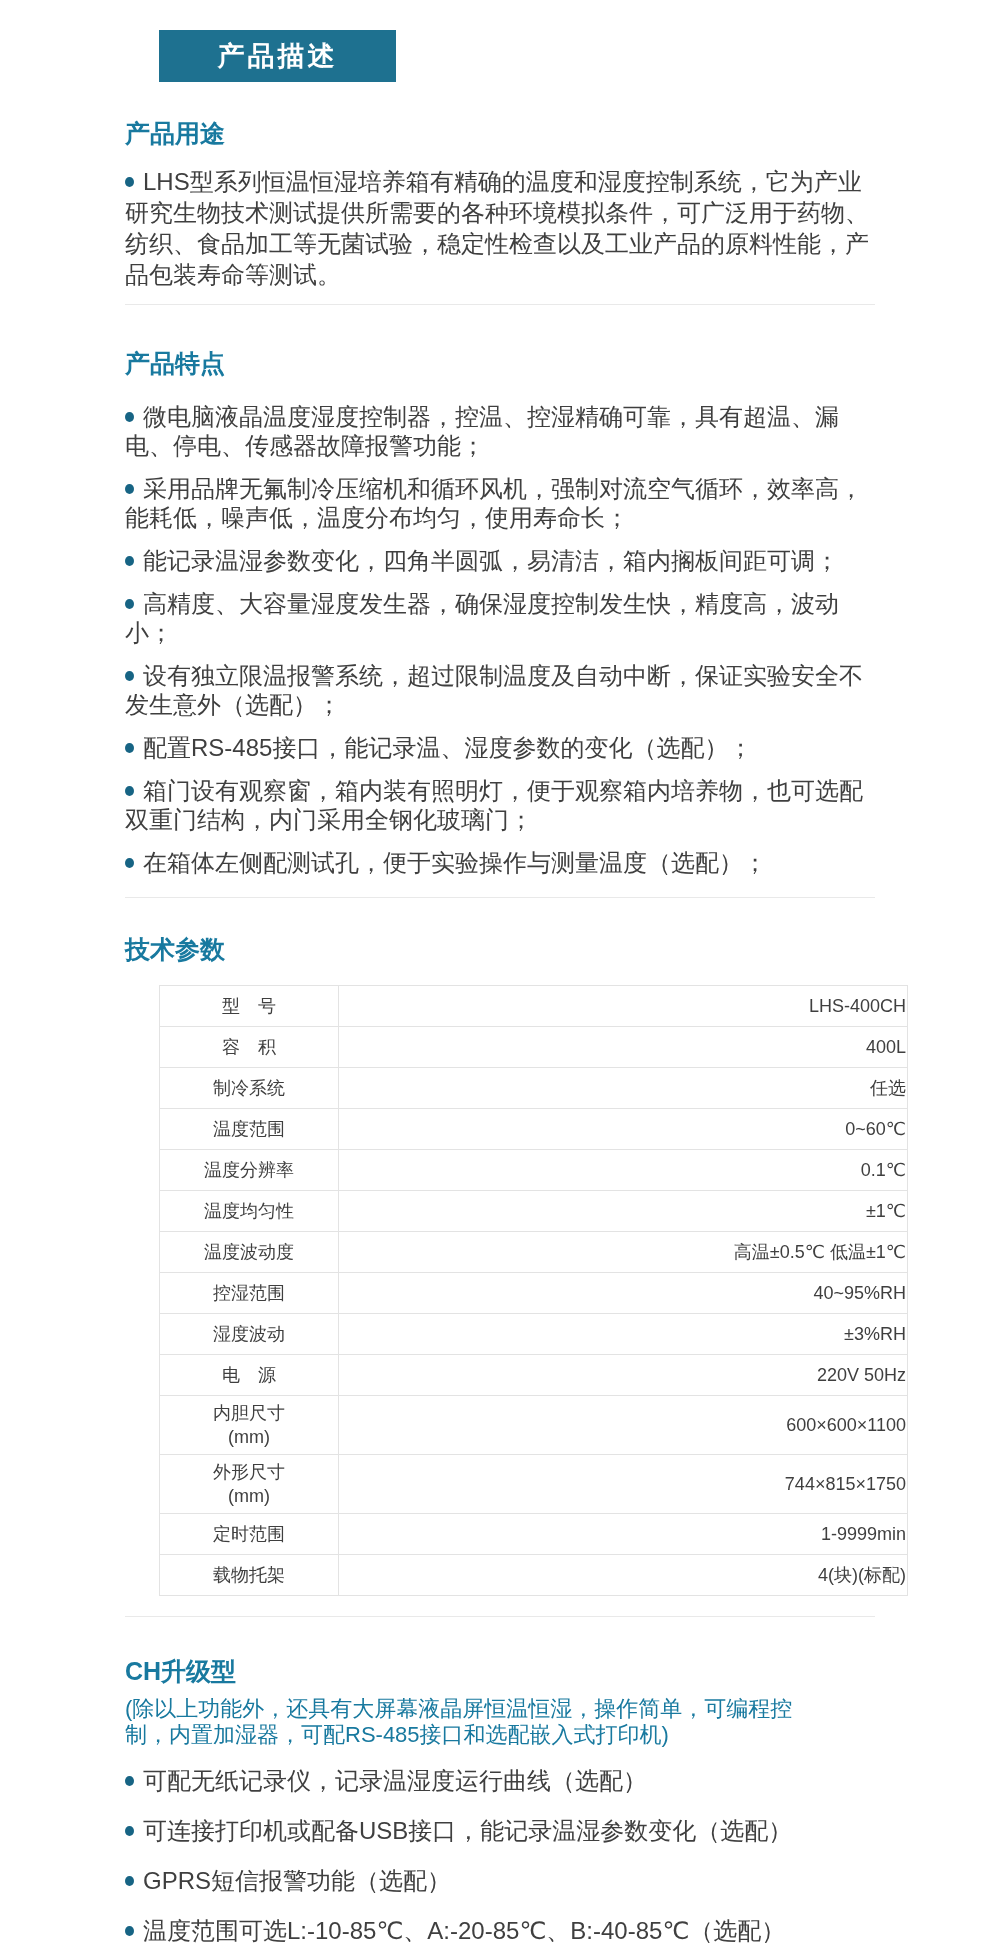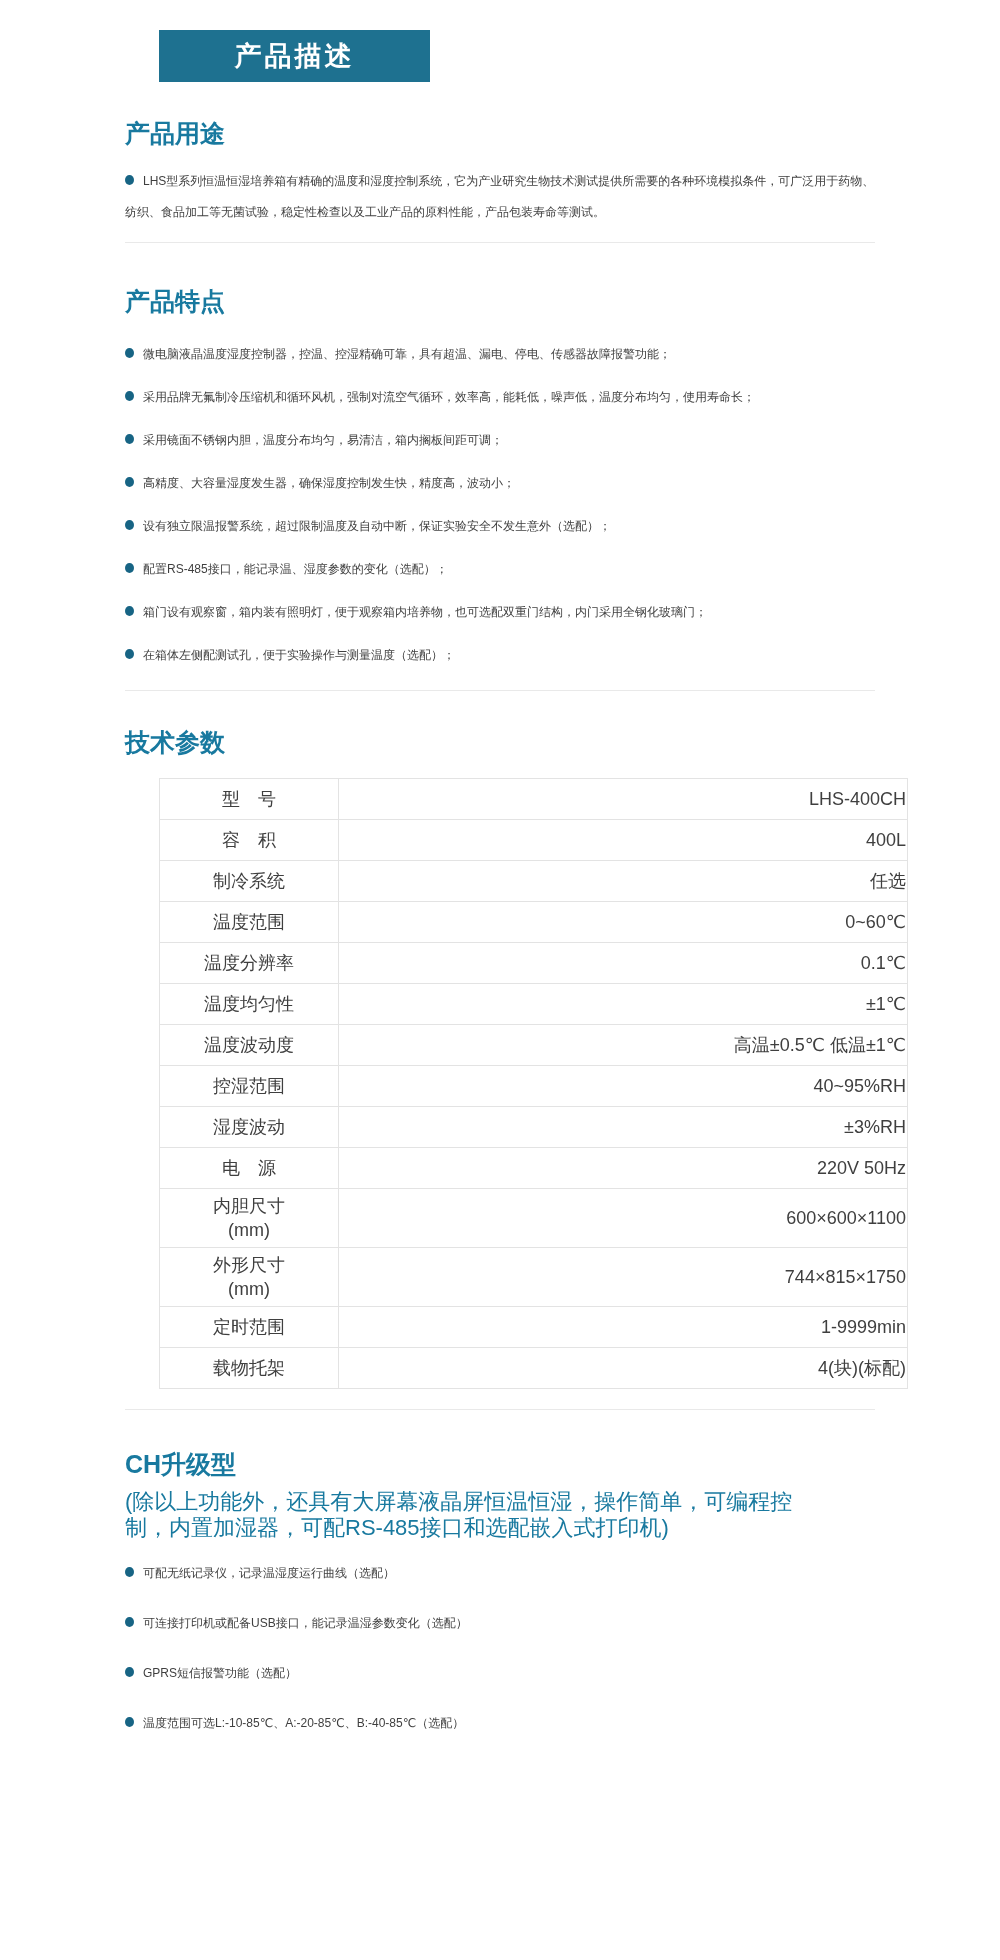--- a/index.html
+++ b/index.html
@@ -11,32 +11,32 @@
     --tline:#e3e3e3;
   }
   *{box-sizing:border-box;}
   html,body{margin:0;padding:0;}
   body{
     width:1000px;height:1960px;overflow:hidden;background:#ffffff;
     font-family:"Liberation Sans","DejaVu Sans",sans-serif;color:var(--body);
   }
   .content{padding:0 125px;}
   .banner{
-    width:271px;height:52px;margin:30px 6px 0 34px;background:var(--banner);
+    width:237px;height:52px;margin:30px 6px 0 34px;background:var(--banner);
     display:flex;align-items:center;justify-content:center;
   }
   .banner-title{color:#ffffff;font-size:27px;font-weight:bold;letter-spacing:3px;}
   .heading{font-size:25px;line-height:32px;font-weight:bold;color:var(--heading);margin:0;}
   .sec-usage .heading{margin-top:35px;}
   .sec-usage .list{margin-top:17px;}
   .sec-features .heading{margin-top:42px;}
   .sec-features .list{margin-top:23px;}
   .sec-specs .heading{margin-top:35px;}
   .sec-upgrade .heading{margin-top:38px;}
-  .bullet-item{font-size:12px;line-height:29px;margin:0 0 14px 0;}
+  .bullet-item{font-size:24px;line-height:29px;margin:0 0 14px 0;}
   .para .bullet-item{line-height:31px;}
   .dot{
     display:inline-block;width:9px;height:10px;border-radius:50%;
     background:var(--bullet);margin-right:9px;vertical-align:middle;position:relative;top:-2px;
   }
   .divider{border:none;border-top:1px solid var(--line);margin:0;height:0;}
   .hr1{margin-top:10px;}
   .hr2{margin-top:20px;}
   .hr3{margin-top:20px;}
   .spec-table{
@@ -71,21 +71,21 @@
     </div>
   </section>
 
   <hr class="divider hr1">
 
   <section class="sec-features">
     <h2 class="heading">产品特点</h2>
     <div class="list">
       <p class="bullet-item"><span class="dot"></span><span>微电脑液晶温度湿度控制器，控温、控湿精确可靠，具有超温、漏电、停电、传感器故障报警功能；</span></p>
       <p class="bullet-item"><span class="dot"></span><span>采用品牌无氟制冷压缩机和循环风机，强制对流空气循环，效率高，能耗低，噪声低，温度分布均匀，使用寿命长；</span></p>
-      <p class="bullet-item"><span class="dot"></span><span>采用镜面不锈钢内胆，温度分布均匀，易清洁，箱内搁板间距可调；</span></p>
+      <p class="bullet-item"><span class="dot"></span><span>能记录温湿参数变化，四角半圆弧，易清洁，箱内搁板间距可调；</span></p>
       <p class="bullet-item"><span class="dot"></span><span>高精度、大容量湿度发生器，确保湿度控制发生快，精度高，波动小；</span></p>
       <p class="bullet-item"><span class="dot"></span><span>设有独立限温报警系统，超过限制温度及自动中断，保证实验安全不发生意外（选配）；</span></p>
       <p class="bullet-item"><span class="dot"></span><span>配置RS-485接口，能记录温、湿度参数的变化（选配）；</span></p>
       <p class="bullet-item"><span class="dot"></span><span>箱门设有观察窗，箱内装有照明灯，便于观察箱内培养物，也可选配双重门结构，内门采用全钢化玻璃门；</span></p>
       <p class="bullet-item"><span class="dot"></span><span>在箱体左侧配测试孔，便于实验操作与测量温度（选配）；</span></p>
     </div>
   </section>
 
   <hr class="divider hr2">
 

